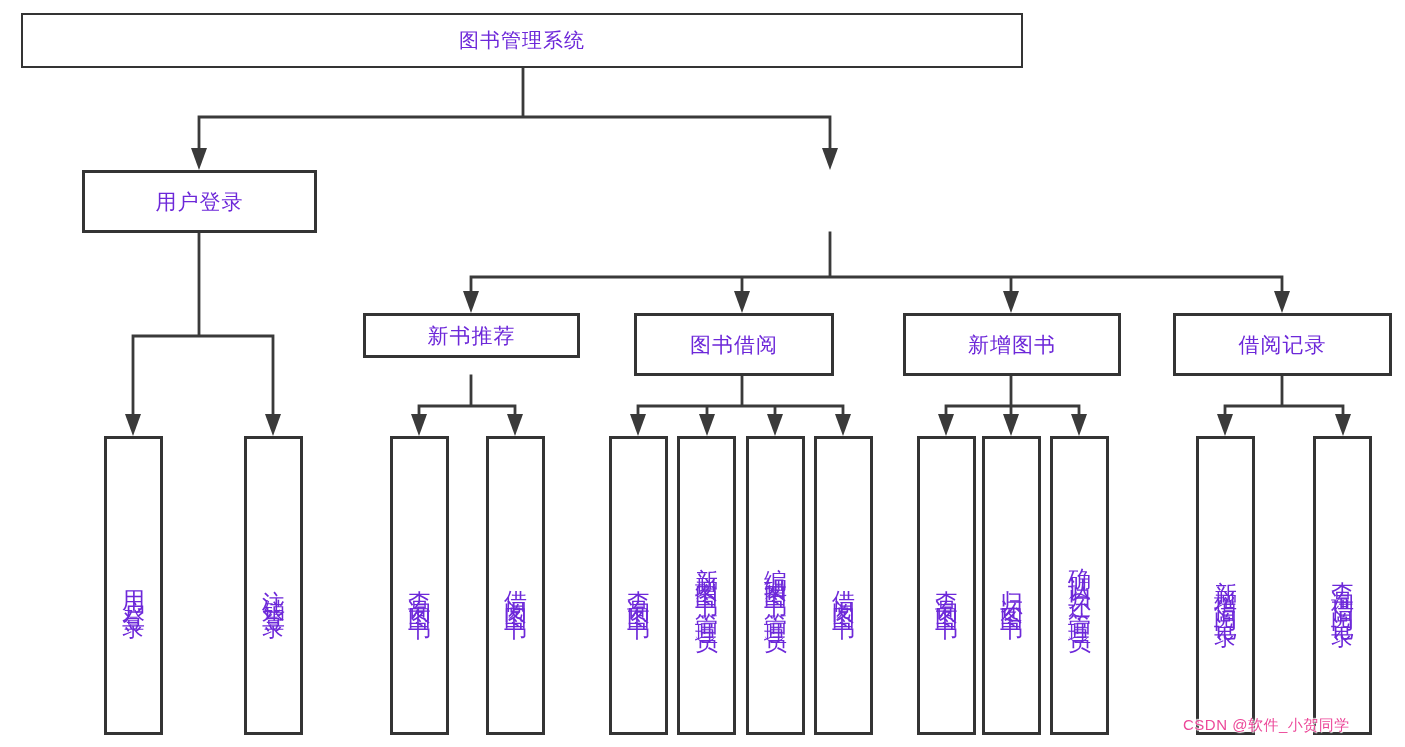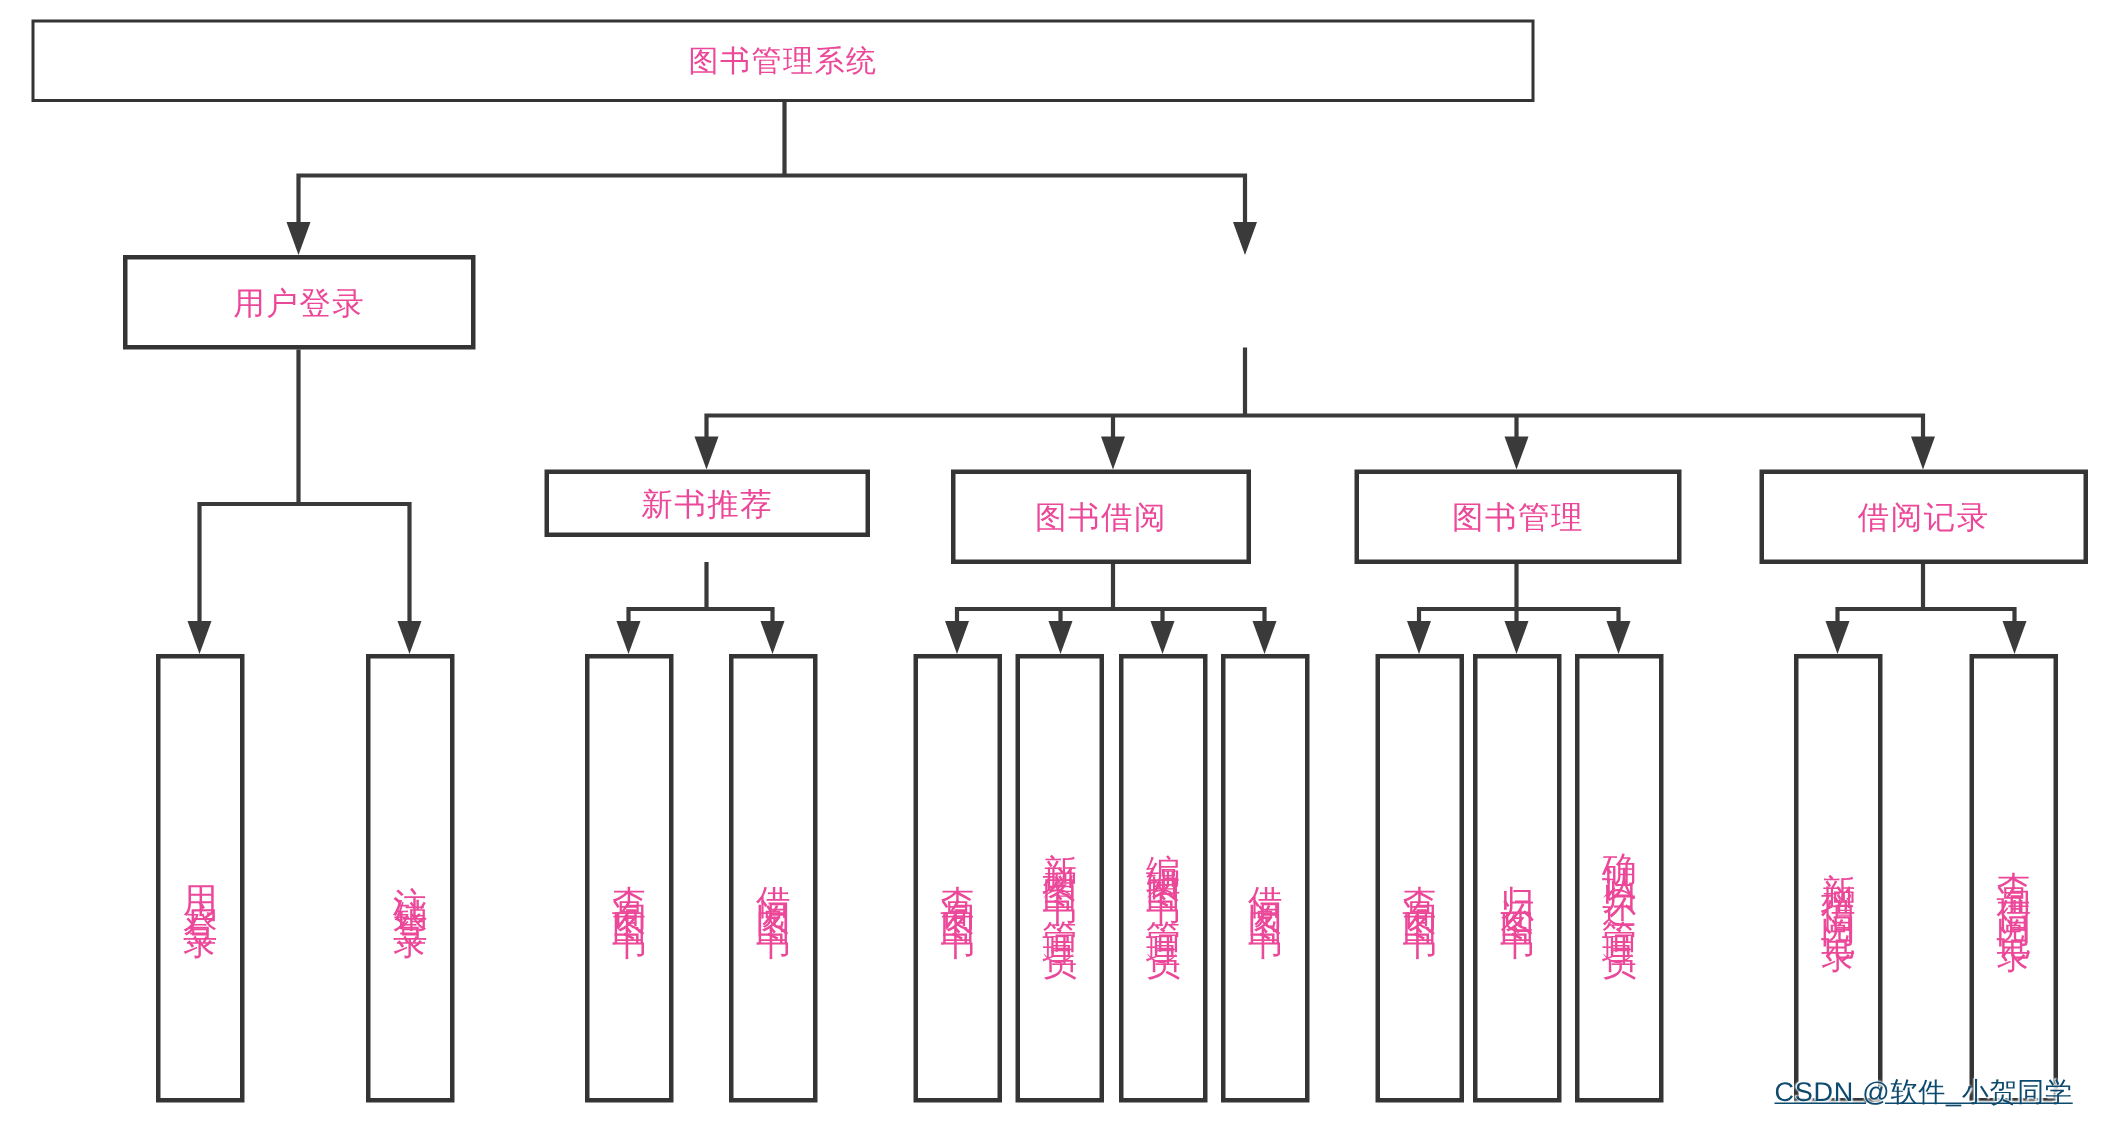--- a/index.html
+++ b/index.html
@@ -5,21 +5,21 @@
   html,body{margin:0;padding:0;background:#fff;}
   #stage{
     position:relative;width:1405px;height:747px;background:#fff;overflow:hidden;
     font-family:"Liberation Sans","DejaVu Sans",sans-serif;color:#303030;
   }
   #connectors{position:absolute;left:0;top:0;z-index:0;}
   .node{
     position:absolute;box-sizing:border-box;background:#fff;border:3px solid #343434;
     display:flex;align-items:center;justify-content:center;z-index:1;
   }
-  .node .label{white-space:nowrap;color:#ec4899;}
+  .node .label{white-space:nowrap;color:#6d28d9;}
   .h-node .label{font-size:21px;letter-spacing:1px;}
   #root-node{border-width:2px;}
   #root-node .label{font-size:20px;letter-spacing:1px;}
   .v-node .label{
     writing-mode:vertical-rl;text-orientation:mixed;
     font-size:23px;letter-spacing:9px;margin-bottom:-9px;line-height:1;
   }
   
   #root-node{left:21px;top:13px;width:1002px;height:55px;}
   #n-user-login{left:82px;top:170px;width:235px;height:63px;}
@@ -28,24 +28,23 @@
   #n-borrowing{left:634px;top:313px;width:200px;height:63px;}
   #n-current{left:903px;top:313px;width:218px;height:63px;}
   #n-records{left:1173px;top:313px;width:219px;height:63px;}
   .leaf{top:436px;height:299px;width:59px;}
   #lf-0{left:104px;} #lf-1{left:244px;}
   #lf-2{left:390px;} #lf-3{left:486px;}
   #lf-4{left:609px;} #lf-5{left:677px;} #lf-6{left:746px;} #lf-7{left:814px;}
   #lf-8{left:917px;} #lf-9{left:982px;} #lf-10{left:1050px;}
   #lf-11{left:1196px;} #lf-12{left:1313px;}
   #watermark{
-    position:absolute;left:1183px;top:716px;z-index:2;font-size:18px;
-    color:#0c4a6e;letter-spacing:0.5px;white-space:nowrap;
+    position:absolute;left:1183px;top:716px;z-index:2;font-size:15px;
+    color:#ec4899;letter-spacing:0.5px;white-space:nowrap;
     text-shadow:0 0 2px #fff,1px 1px 1px #fff,-1px -1px 1px #fff;
-    text-decoration:underline;
   }
 </style>
 </head>
 <body>
 
 <div id="stage">
 
   <svg id="connectors" width="1405" height="747" viewBox="0 0 1405 747">
       <path d="M523 68 V117 M199 117 H830 M199 117 V156 M830 117 V156" fill="none" stroke="#3a3a3a" stroke-width="2.8" stroke-linecap="square"></path>
       <polygon points="191,148 207,148 199,170" fill="#3a3a3a"></polygon>
@@ -83,21 +82,21 @@
     <span class="label">用户登录</span>
   </div>
 
   <div class="node h-node" id="n-new-book">
     <span class="label">新书推荐</span>
   </div>
   <div class="node h-node" id="n-borrowing">
     <span class="label">图书借阅</span>
   </div>
   <div class="node h-node" id="n-current">
-    <span class="label">图书管理</span>
+    <span class="label">新增图书</span>
   </div>
   <div class="node h-node" id="n-records">
     <span class="label">借阅记录</span>
   </div>
 
   <div class="node v-node leaf" id="lf-0">
     <span class="label">用户登录</span>
   </div>
   <div class="node v-node leaf" id="lf-1">
     <span class="label">注销登录</span>

